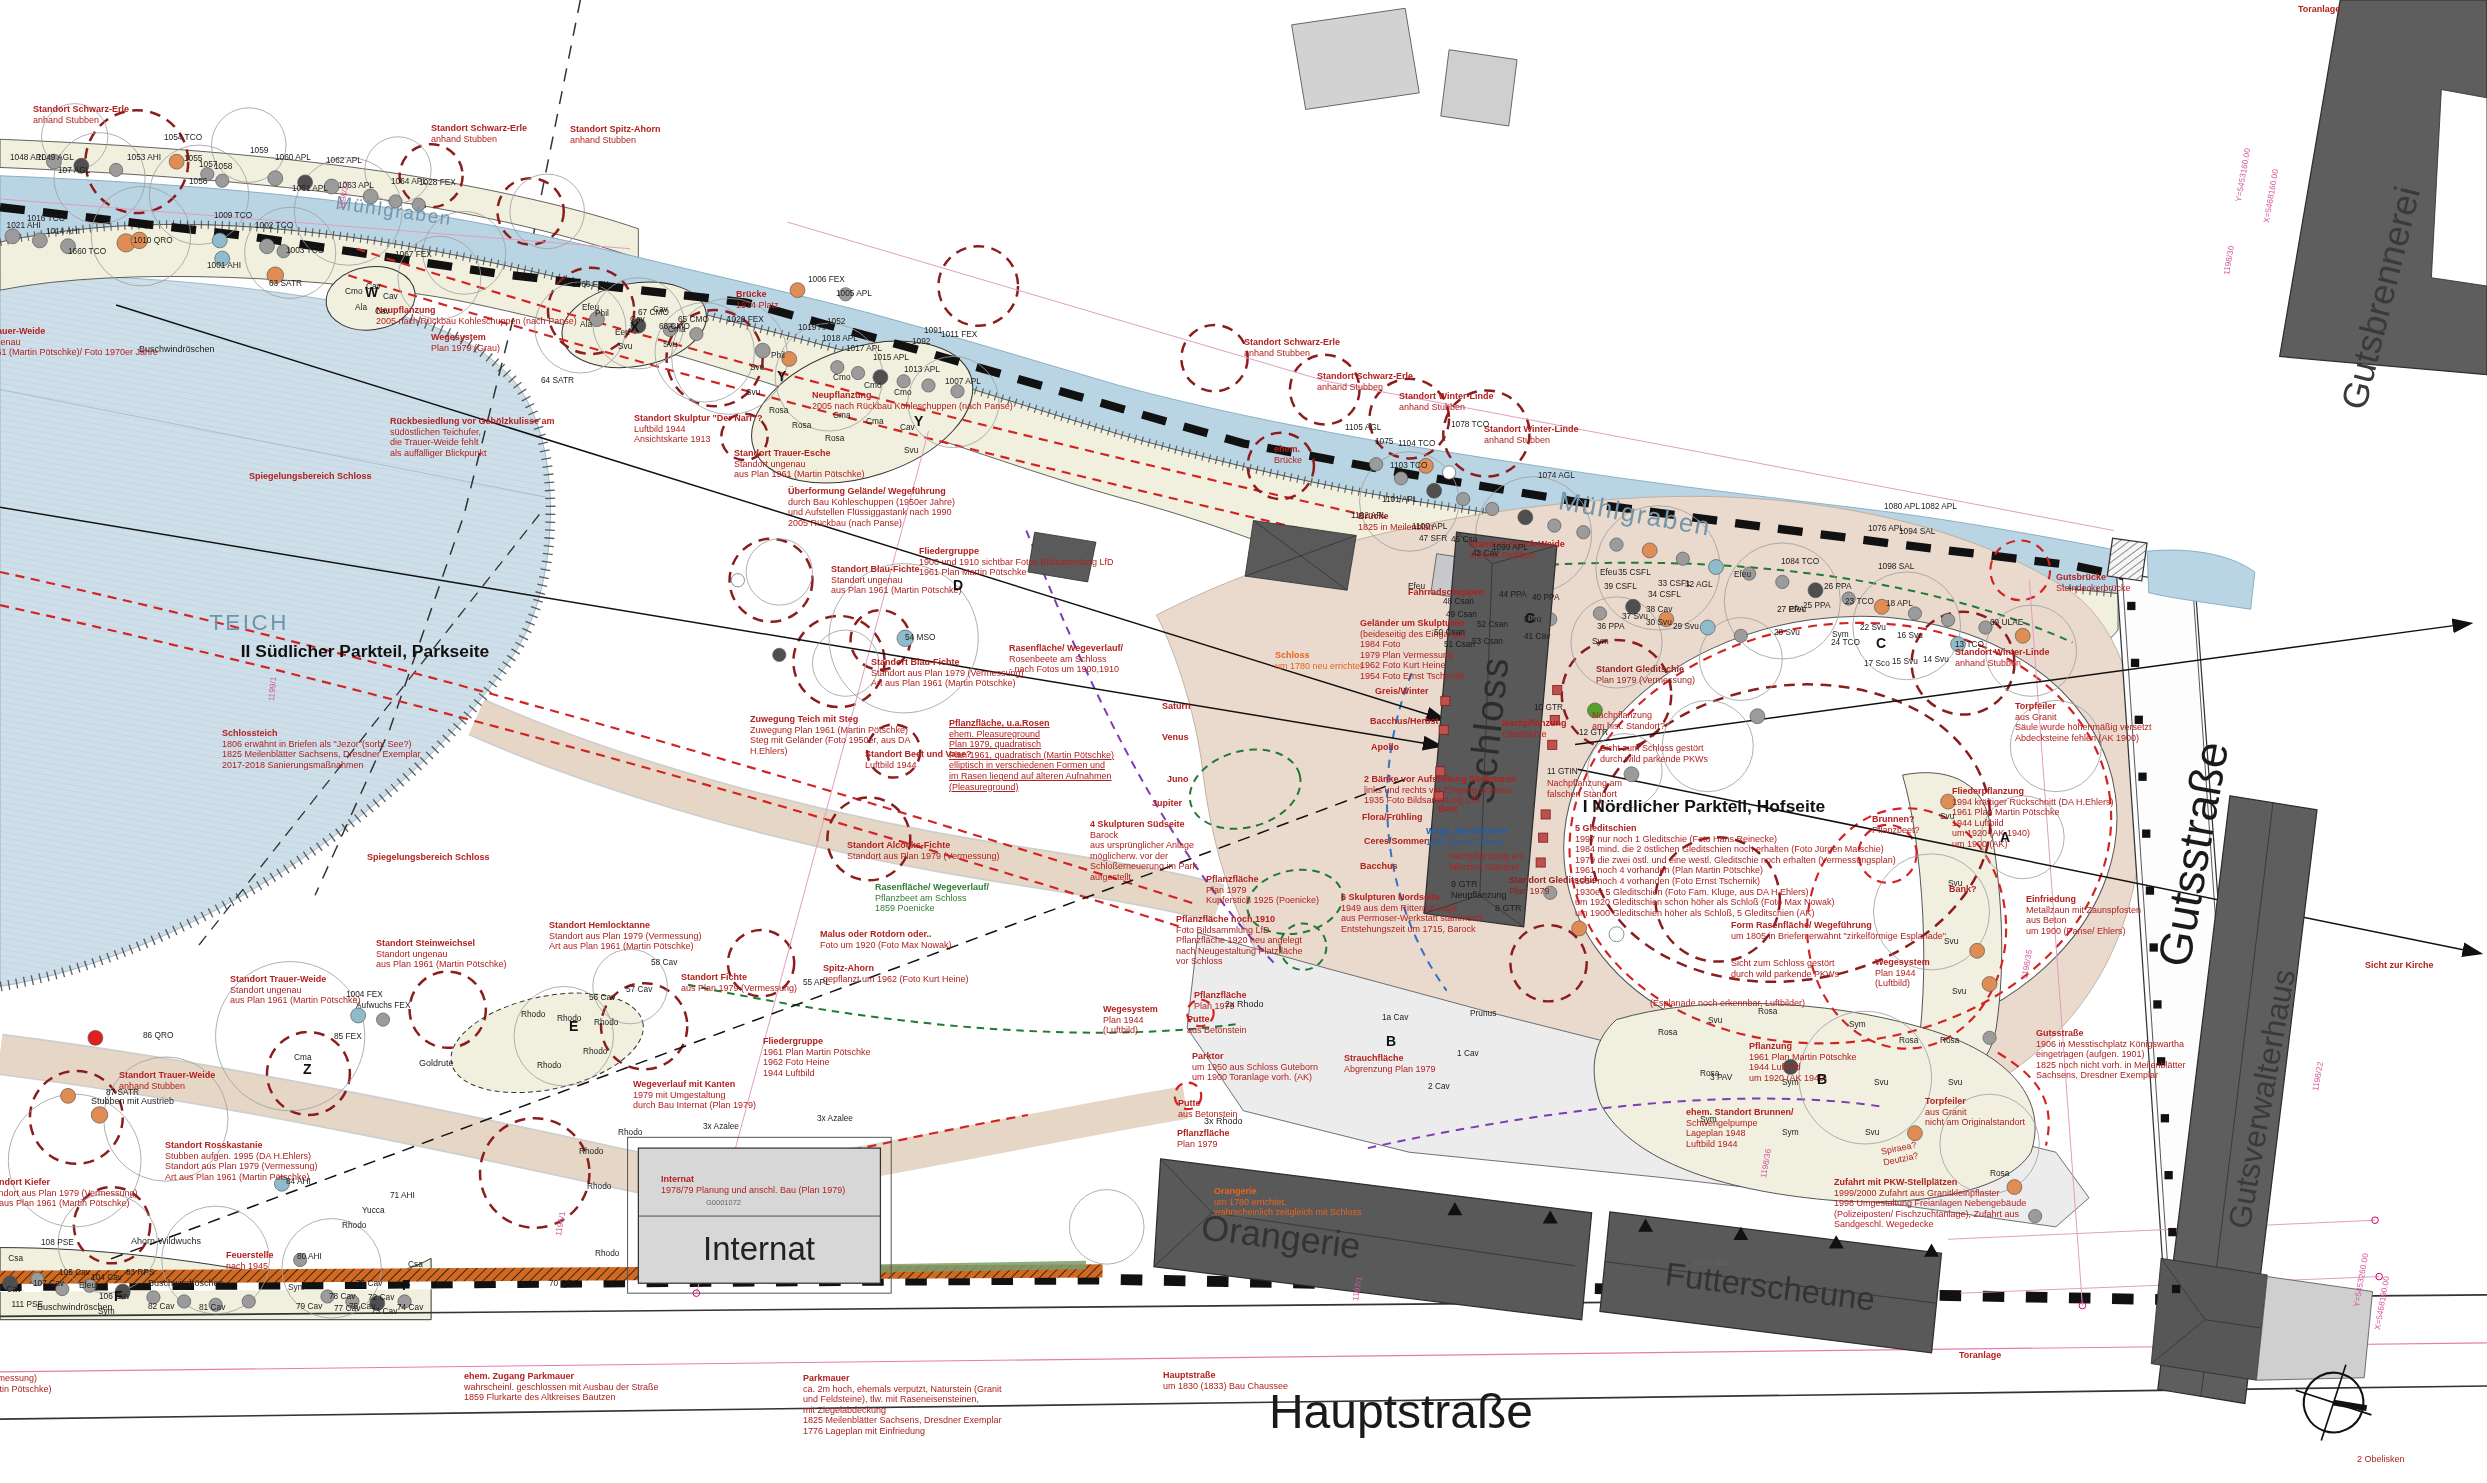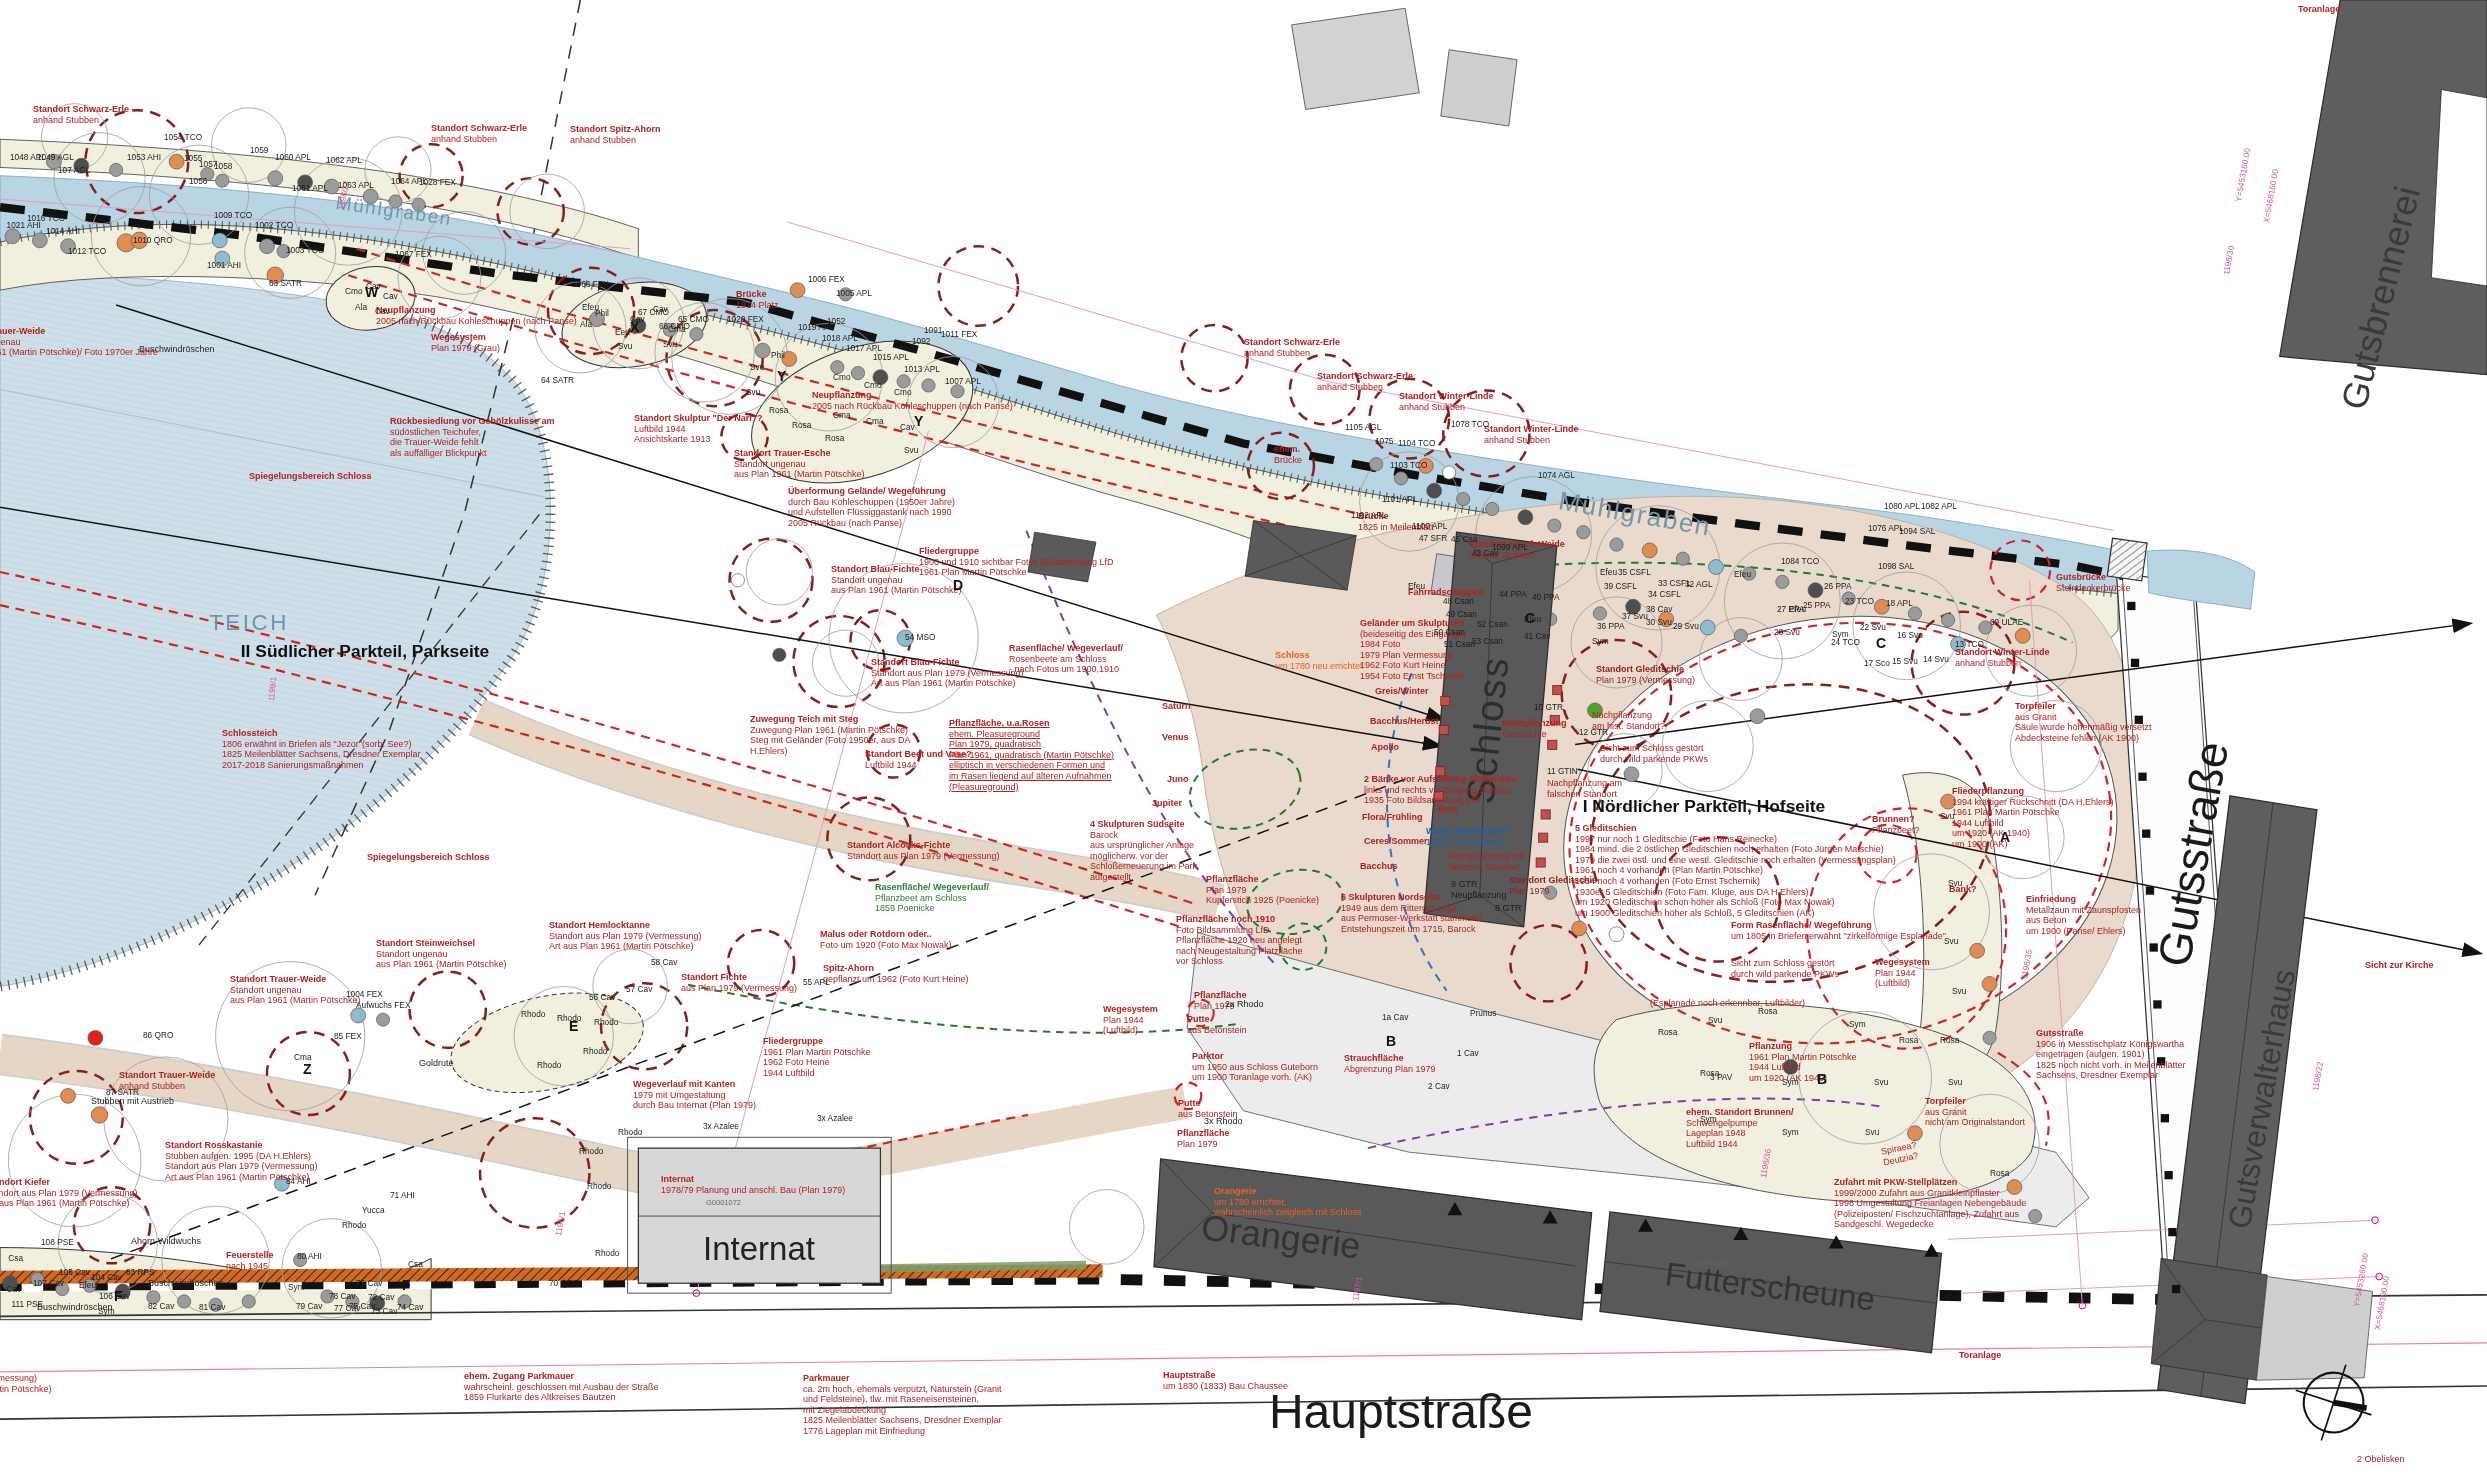--- a/index.html
+++ b/index.html
@@ -793,21 +793,21 @@
       <div class="lbl tc" style="left: 250px; top: 146px;">1059</div>
       <div class="lbl tc" style="left: 275px; top: 153px;">1060 APL</div>
       <div class="lbl tc" style="left: 292px; top: 184px;">1061 APL</div>
       <div class="lbl tc" style="left: 326px; top: 156px;">1062 APL</div>
       <div class="lbl tc" style="left: 338px; top: 181px;">1063 APL</div>
       <div class="lbl tc" style="left: 391px; top: 177px;">1064 APL</div>
       <div class="lbl tc" style="left: 419px; top: 178px;">1028 FEX</div>
       <div class="lbl tc" style="left: 6.6px; top: 221px;">1021 AHI</div>
       <div class="lbl tc" style="left: 27px; top: 214px;">1016 TCO</div>
       <div class="lbl tc" style="left: 46px; top: 227px;">1014 AHI</div>
-      <div class="lbl tc" style="left: 68px; top: 247px;">1012 TCO</div>
+      <div class="lbl tc" style="left: 68px; top: 247px;">1660 TCO</div>
       <div class="lbl tc" style="left: 133px; top: 236px;">1010 QRO</div>
       <div class="lbl tc" style="left: 214px; top: 211px;">1009 TCO</div>
       <div class="lbl tc" style="left: 255px; top: 221px;">1002 TCO</div>
       <div class="lbl tc" style="left: 286px; top: 246px;">1003 TCO</div>
       <div class="lbl tc" style="left: 207px; top: 261px;">1001 AHI</div>
       <div class="lbl tc" style="left: 269px; top: 279px;">63 SATR</div>
       <div class="lbl tc" style="left: 395px; top: 250px;">1067 FEX</div>
       <div class="lbl tc" style="left: 572px; top: 280px;">1066 FEX</div>
       <div class="lbl tc" style="left: 638px; top: 308px;">67 CMO</div>
       <div class="lbl tc" style="left: 659px; top: 322px;">66 CMO</div>

